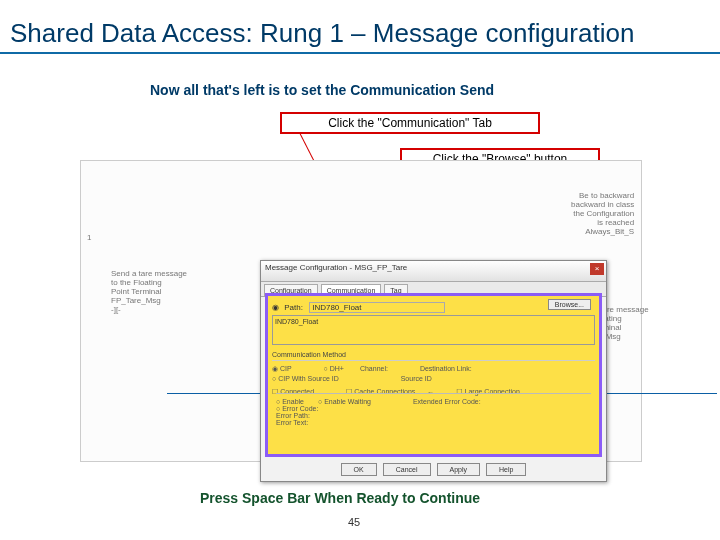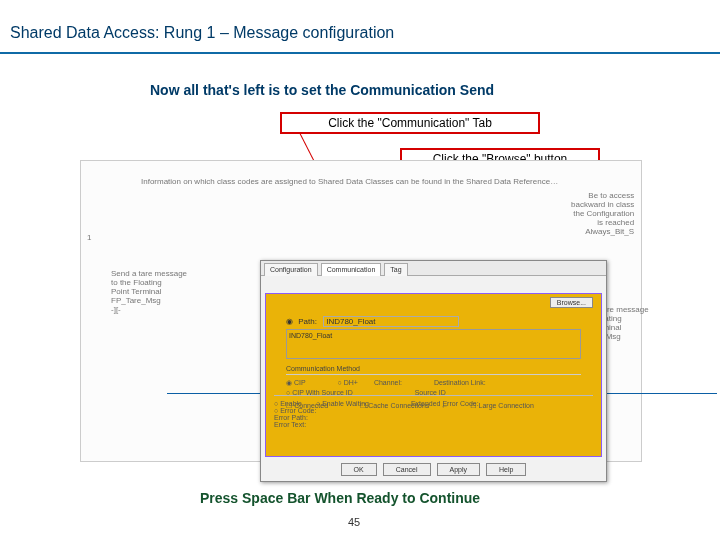--- a/index.html
+++ b/index.html
@@ -1,35 +1,35 @@
 <!DOCTYPE html>
 <html><head>
 <meta charset="utf-8">
 <style>
   html,body{margin:0;padding:0;width:720px;height:540px;background:#fff;font-family:Arial,Helvetica,sans-serif;overflow:hidden}
   .slide{position:relative;width:720px;height:540px;background:#fff}
-  .title-bar{position:absolute;left:0;top:18px;width:720px;height:40px;font-size:16px;color:#003a67;padding-left:10px;box-sizing:border-box;line-height:30px}
+  .title-bar{position:absolute;left:0;top:18px;width:720px;height:40px;font-size:26px;color:#003a67;padding-left:10px;box-sizing:border-box;line-height:30px}
   .title-rule{position:absolute;left:0;top:52px;width:720px;height:2px;background:#0f6aa6}
   .sub1{position:absolute;left:150px;top:82px;font-size:14px;font-weight:bold;color:#003a67}
   .callout{position:absolute;border:2px solid #d40000;background:#fff;font-size:12px;color:#000;text-align:center;box-sizing:border-box;display:flex;align-items:center;justify-content:center;padding:2px 6px}
   .c1{left:280px;top:112px;width:260px;height:22px}
   .c2{left:400px;top:148px;width:200px;height:22px}
   .c3{left:410px;top:222px;width:190px;height:22px}
   .c4{left:515px;top:432px;width:80px;height:22px}
   
   .shot{position:absolute;left:80px;top:160px;width:560px;height:300px;border:1px solid #ccc;background:#fcfcfc;color:#555;font-size:8px}
   .shot .line{position:absolute;white-space:nowrap;color:#777}
   
   .dlg{position:absolute;left:260px;top:260px;width:345px;height:220px;background:#f2f2f2;border:1px solid #888;box-shadow:1px 1px 4px rgba(0,0,0,0.4);font-size:8px;color:#333}
   .dlg .titlebar{height:16px;background:linear-gradient(#fff,#e2e2e2);border-bottom:1px solid #aaa;font-size:8px;padding:2px 4px;position:relative}
   .dlg .closebtn{position:absolute;right:2px;top:2px;width:14px;height:12px;background:#c0392b;color:#fff;font-size:8px;text-align:center;line-height:12px}
   .dlg .tabs{height:14px;border-bottom:1px solid #aaa;background:#eaeaea;font-size:7px;display:flex}
   .dlg .tab{border:1px solid #aaa;border-bottom:none;margin-left:3px;margin-top:2px;padding:0 5px;background:#f6f6f6;height:12px;line-height:12px}
   .dlg .tab.active{background:#fff}
-  .dlg .body{position:absolute;top:32px;left:4px;right:4px;bottom:24px;background:#eab308;border:1px solid #8b5cf6;padding:20px}
+  .dlg .body{position:absolute;top:32px;left:4px;right:4px;bottom:24px;background:#fde047;border:3px solid #8b5cf6;padding:4px}
   .dlg .body .row{margin:2px 0}
   .dlg .browse{position:absolute;right:8px;top:3px;border:1px solid #888;background:#eee;font-size:7px;padding:1px 6px}
   .dlg .tree{border:1px solid #999;margin-top:2px;height:24px;padding:2px;font-size:7px}
   .dlg .sec-title{margin-top:6px;font-size:7px;color:#444}
   .dlg .cm{border-top:1px solid #ccc;margin-top:2px;padding-top:2px;font-size:7px;color:#555}
   .dlg .statusrow{position:absolute;left:8px;right:8px;bottom:28px;border-top:1px solid #bbb;padding-top:4px;font-size:7px;color:#555}
   .dlg .btnbar{position:absolute;left:0;right:0;bottom:2px;height:20px;display:flex;justify-content:center;gap:6px;align-items:center}
   .dlg .btn{border:1px solid #888;background:#eee;font-size:7px;padding:2px 12px}
   
   .leader{position:absolute;background:#d40000;height:1px;transform-origin:left center}
@@ -54,53 +54,56 @@
   <div class="callout c1">Click the "Communication" Tab</div>
   <div class="callout c2">Click the "Browse" button</div>
   <div class="callout c3">Select the Float Terminal</div>
   <div class="callout c4">Click OK</div>
   <div class="leader l1"></div>
   <div class="leader l2"></div>
   <div class="leader l3"></div>
   <div class="leader l4"></div>
 
   <div class="shot">
-    <span class="line" style="left:60px;top:16px">Information on which class codes are assigned to Shared Data Classes can be found in the Shared Data Reference…</span>
     <span class="line" style="left:6px;top:72px">1</span>
     <div class="hr hrA"></div>
 
     <div class="line" style="left:30px;top:108px">
       <div>Send a tare message</div>
       <div>to the Floating</div>
       <div>Point Terminal</div>
       <div>FP_Tare_Msg</div>
       <div>-][-</div>
     </div>
 
     <div class="line" style="left:490px;top:30px;text-align:right">
-      <div>Be to access</div>
+      <div>Be to backward</div>
       <div>backward in class</div>
       <div>the Configuration</div>
       <div>is reached</div>
       <div>Always_Bit_S</div>
     </div>
 
     <div class="line" style="left:490px;top:108px">
       <div>Message</div>
       <div>(EN)</div>
       <div>(DN)</div>
       <div>(ER)</div>
       <div>Send a Tare message</div>
       <div>to the Floating</div>
       <div>Point Terminal</div>
       <div>FP_Tare_Msg</div>
     </div>
   </div>
 
   <div class="dlg">
+    <div class="titlebar">
+      <span>Message Configuration - MSG_FP_Tare</span>
+      <div class="closebtn">×</div>
+    </div>
     <div class="tabs">
       <div class="tab">Configuration</div>
       <div class="tab active">Communication</div>
       <div class="tab">Tag</div>
     </div>
     <div class="body">
       <div class="row">
         <span style="display:inline-block;width:10px">◉</span>
         <span>Path:</span>
         <span style="display:inline-block;border:1px solid #aaa;min-width:130px;padding:0 2px;margin-left:4px">IND780_Float</span>

